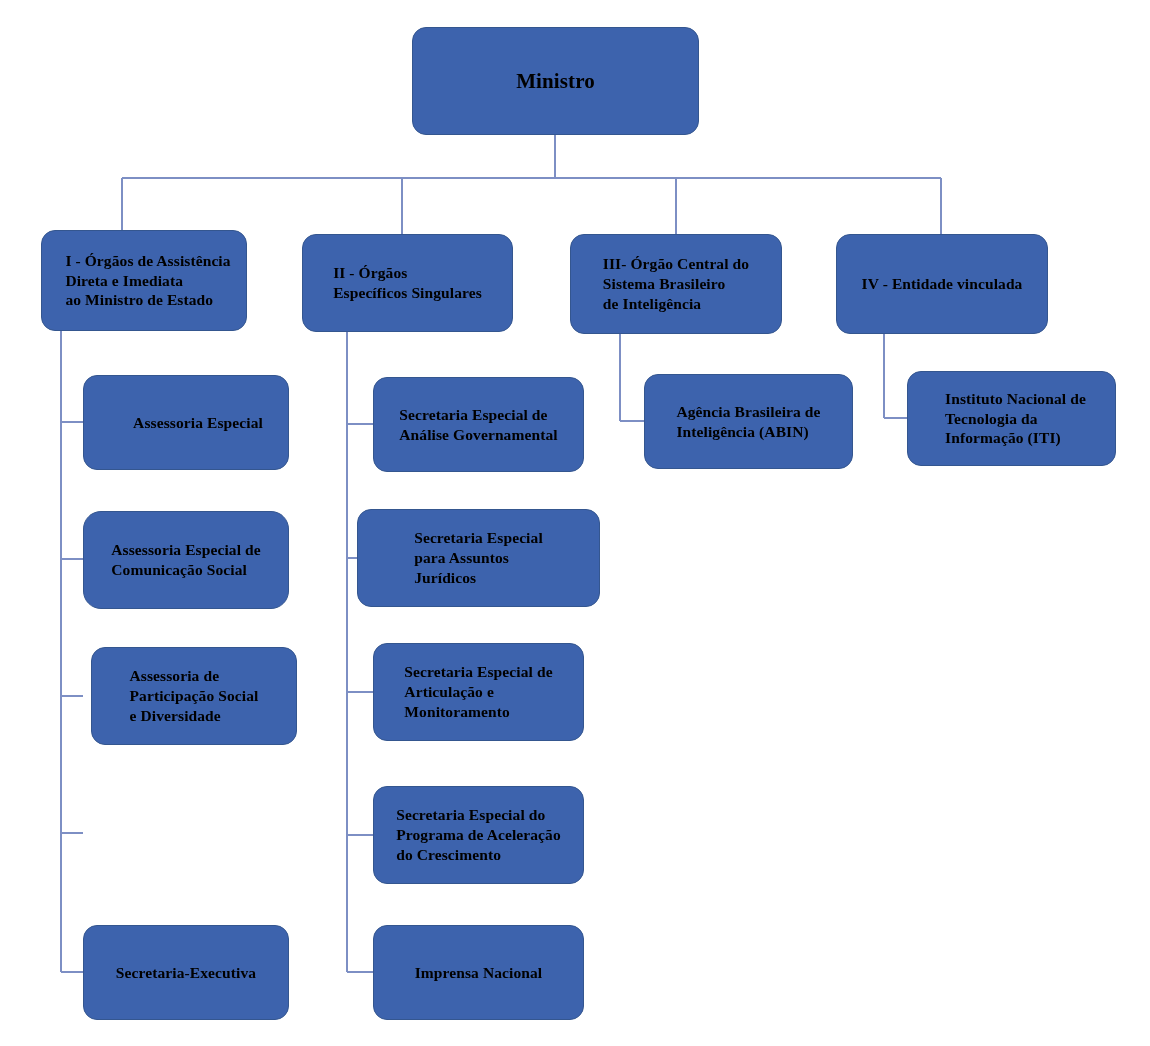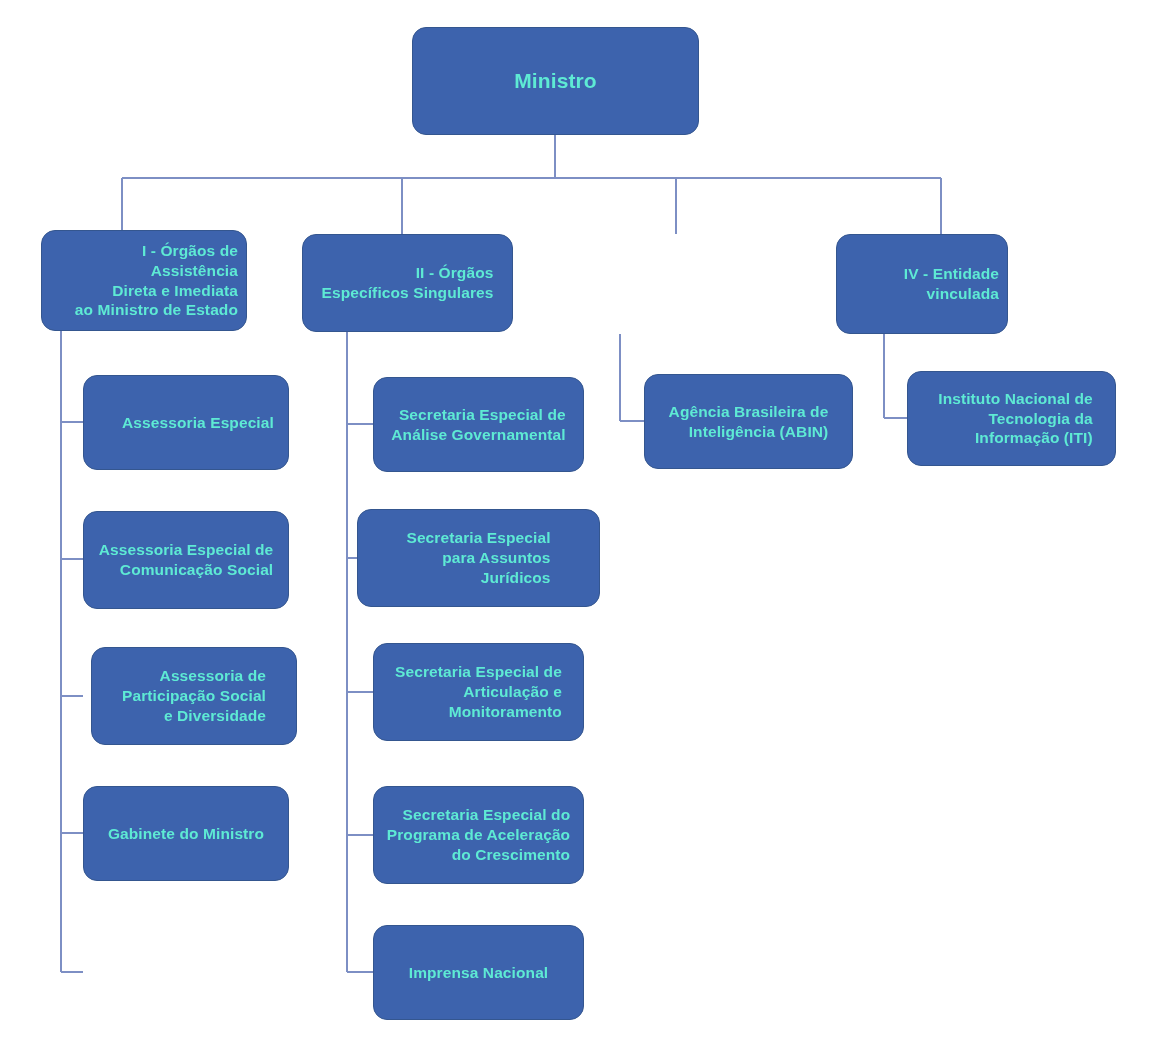--- a/index.html
+++ b/index.html
@@ -26,26 +26,27 @@
   }
   .node {
     position: absolute;
     box-sizing: border-box;
     background: #3D63AD;
     border: 1px solid #34568f;
     border-radius: 14px;
     display: flex;
     align-items: center;
     justify-content: center;
-    text-align: right;
-    color: #5eead4;
+    text-align: left;
+    color: #000000;
     font-weight: bold;
     line-height: 1.28;
     padding: 4px 8px;
     letter-spacing: 0.1px;
+    font-family: Liberation Serif, serif;
   }
   .node-label {
     display: block;
     white-space: pre-line;
   }
   .level-0 { font-size: 21px; }
   .level-1 { font-size: 15.5px; }
   .level-2 { font-size: 15.5px; }
 </style>
 </head>
@@ -95,44 +96,49 @@
     <span class="node-label">I - Órgãos de Assistência
 Direta e Imediata
 ao Ministro de Estado</span>
   </div>
 
   <div class="node level-1" style="left:302px; top:234px; width:211px; height:98px;">
     <span class="node-label">II - Órgãos
 Específicos Singulares</span>
   </div>
 
+  <div class="node level-1" style="left:570px; top:234px; width:212px; height:100px;">
+    <span class="node-label">III- Órgão Central do
+Sistema Brasileiro
+de Inteligência</span>
+  </div>
 
-  <div class="node level-1" style="left:836px; top:234px; width:172px; height:100px;">
+  <div class="node level-1" style="left:836px; top:234px; width:212px; height:100px;">
     <span class="node-label">IV - Entidade vinculada</span>
   </div>
 
   <div class="node level-2" style="left:83px; top:375px; width:206px; height:95px;padding-left:32px;">
     <span class="node-label">Assessoria Especial</span>
   </div>
 
-  <div class="node level-2" style="left:83px; top:511px; width:206px; height:98px;">
+  <div class="node level-2" style="left:83px; top:511px; width:206px; height:98px;border-radius:18px;">
     <span class="node-label">Assessoria Especial de
 Comunicação Social</span>
   </div>
 
   <div class="node level-2" style="left:83px; top:647px; width:206px; height:98px;margin-left:8px;">
     <span class="node-label">Assessoria de
 Participação Social
 e Diversidade</span>
   </div>
 
-  <div class="node level-2" style="left:83px; top:786px; width:206px; height:95px;">
-    <span class="node-label">Gabinete do Ministro</span>
+
+  <div class="node level-2" style="left:83px; top:925px; width:206px; height:95px;">
+    <span class="node-label">Secretaria-Executiva</span>
   </div>
-
 
   <div class="node level-2" style="left:373px; top:377px; width:211px; height:95px;">
     <span class="node-label">Secretaria Especial de
 Análise Governamental</span>
   </div>
 
   <div class="node level-2" style="left:357px; top:509px; width:243px; height:98px;">
     <span class="node-label">Secretaria Especial
 para Assuntos
 Jurídicos</span>

